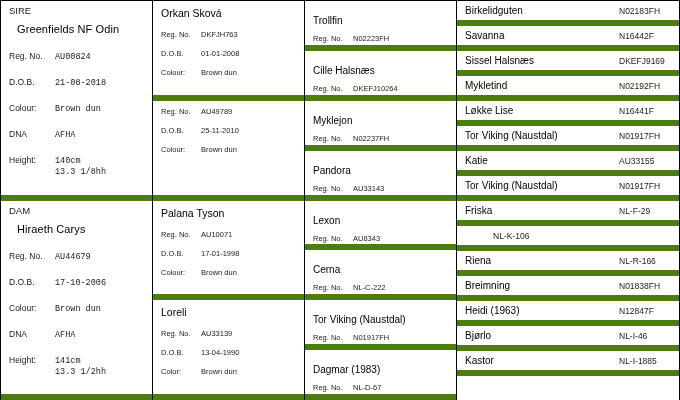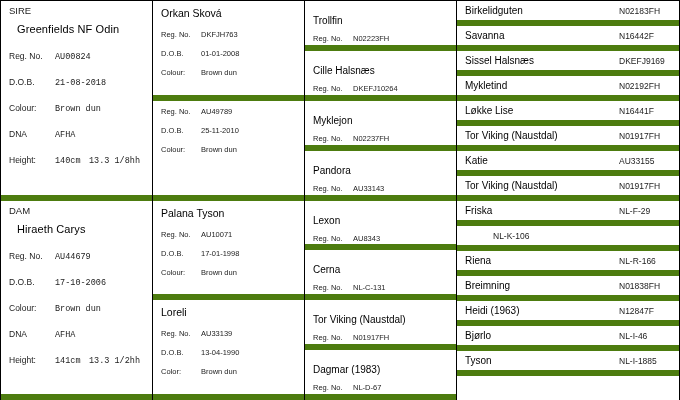--- a/index.html
+++ b/index.html
@@ -79,20 +79,21 @@
     flex: 1;
     font-family: Liberation Mono, monospace;
   }
   .g1 .frow.last {
     margin-bottom: 0;
   }
   .g1 .fvalue.with-extra {
     display: flex;
     justify-content: space-between;
     padding-right: 4px;
+    flex-direction: column;
   }
 
   
   .g2 {
     height: 100px;
     padding: 6px 8px 2px 8px;
   }
   .g2 .name {
     font-size: 10.5px;
     color: #000;
@@ -336,21 +337,21 @@
       <div class="frow">
         <span class="flabel">Reg. No.</span>
         <span class="fvalue">AU8343</span>
       </div>
     </div>
 
     <div class="cell g3">
       <div class="name">Cerna</div>
       <div class="frow">
         <span class="flabel">Reg. No.</span>
-        <span class="fvalue">NL-C-131</span>
+        <span class="fvalue">NL-C-222</span>
       </div>
     </div>
 
     <div class="cell g3">
       <div class="name">Tor Viking (Naustdal)</div>
       <div class="frow">
         <span class="flabel">Reg. No.</span>
         <span class="fvalue">N01917FH</span>
       </div>
     </div>
@@ -416,19 +417,19 @@
     </div>
     <div class="cell g4">
       <span class="name">Heidi (1963)</span>
       <span class="reg">N12847F</span>
     </div>
     <div class="cell g4">
       <span class="name">Bjørlo</span>
       <span class="reg">NL-I-46</span>
     </div>
     <div class="cell g4">
-      <span class="name">Tyson</span>
+      <span class="name">Kastor</span>
       <span class="reg">NL-I-1885</span>
     </div>
 
   </div>
 
 </div>
 
 </body></html>

